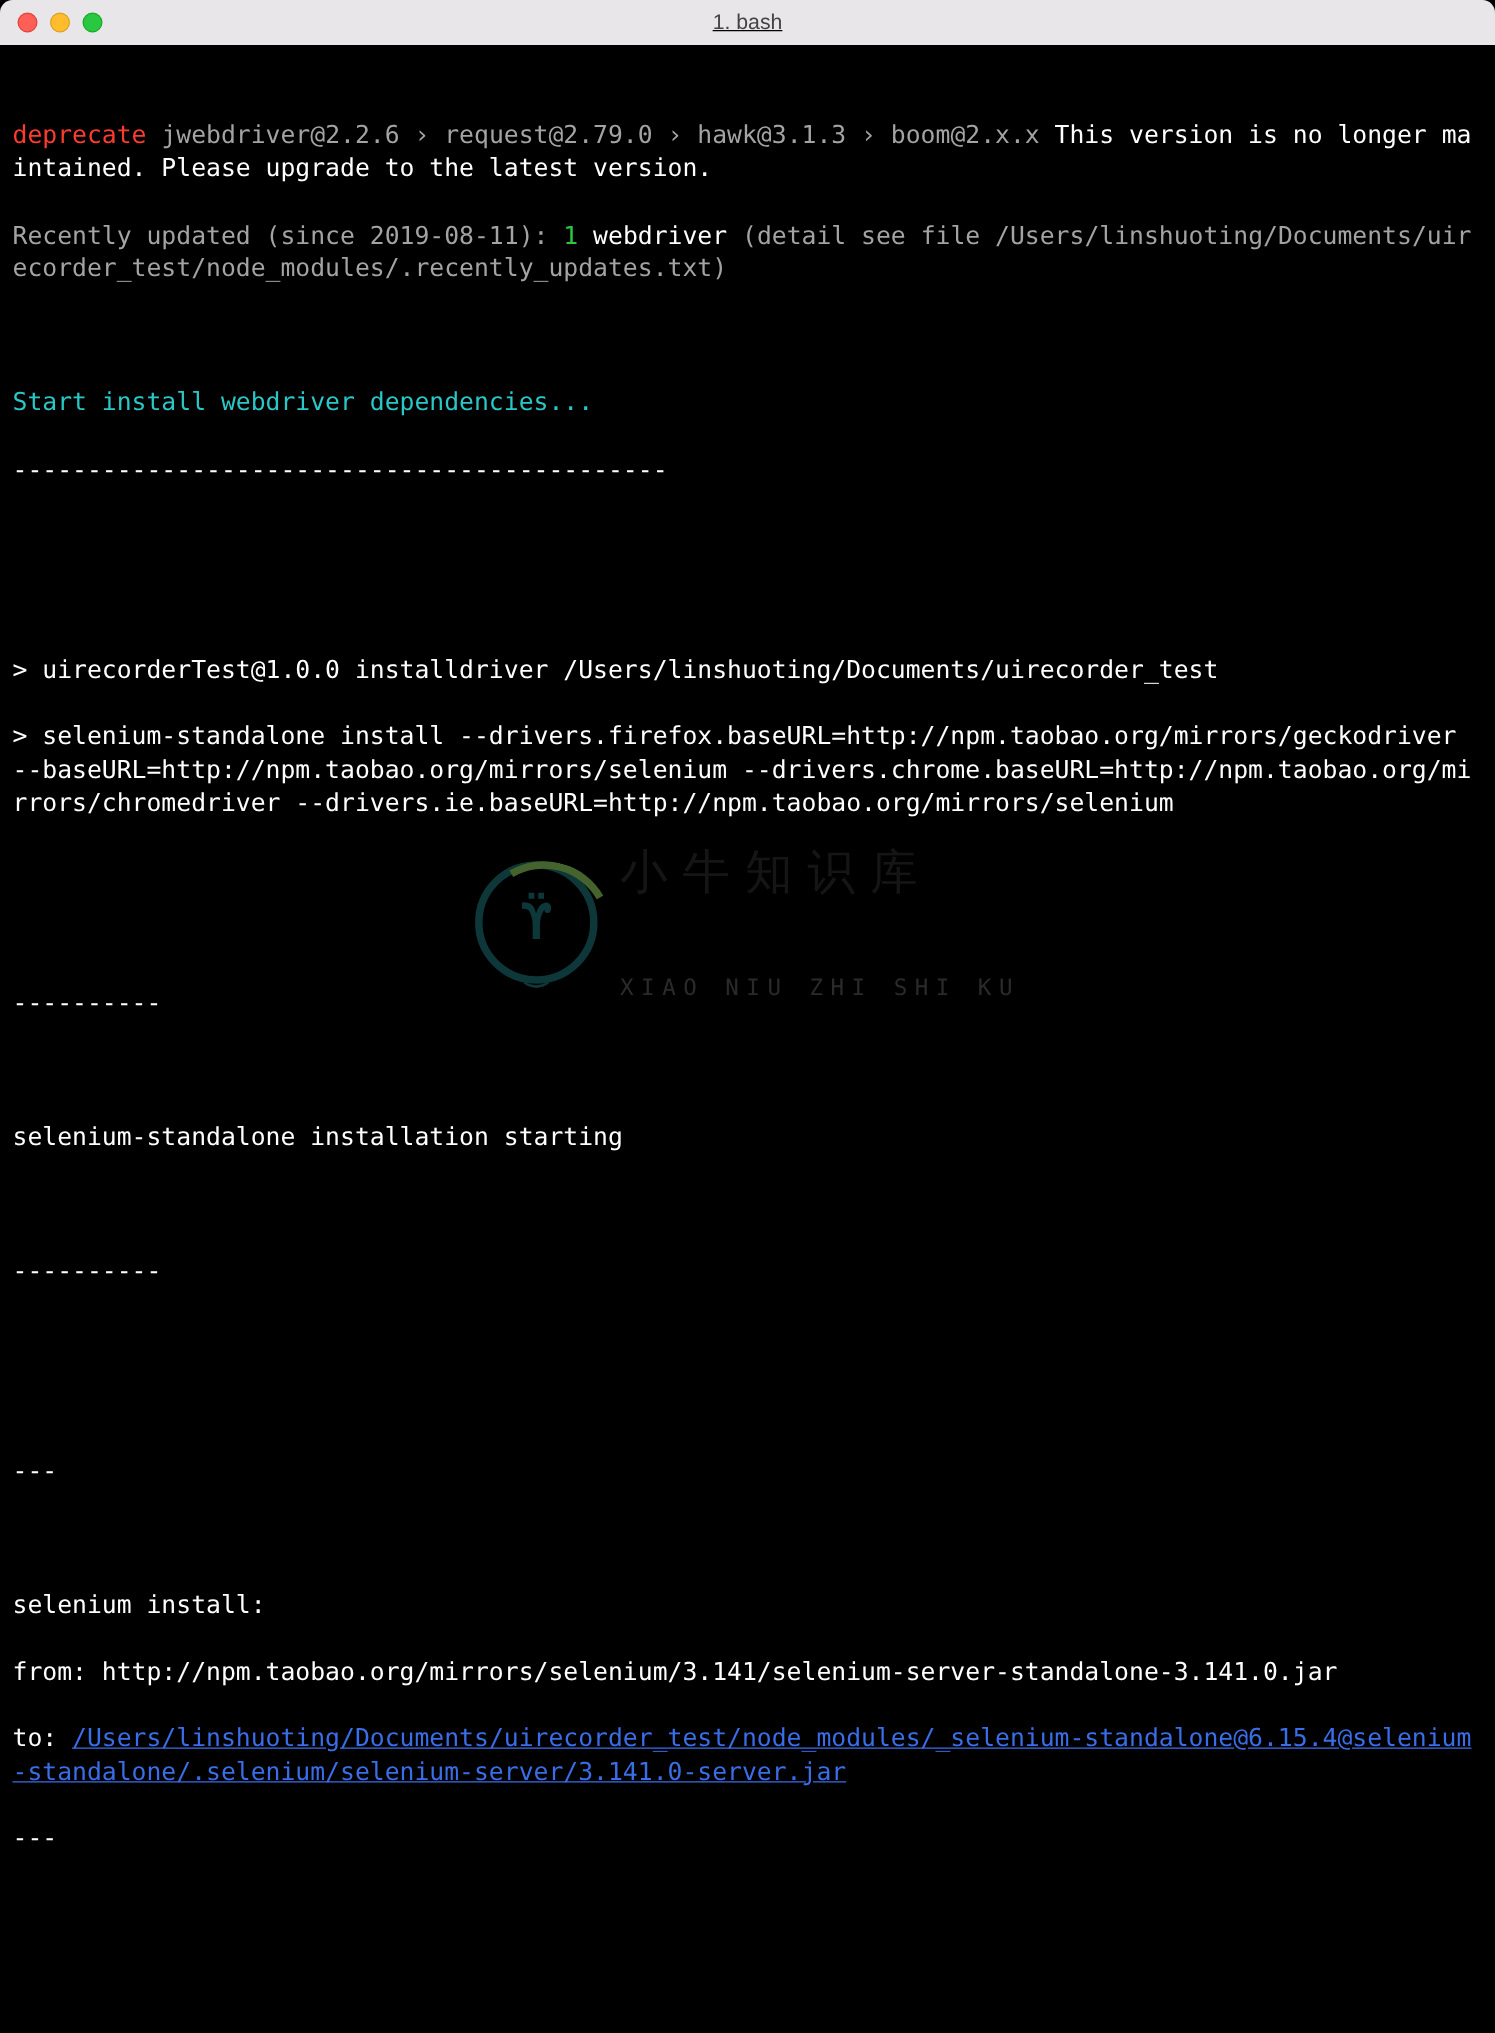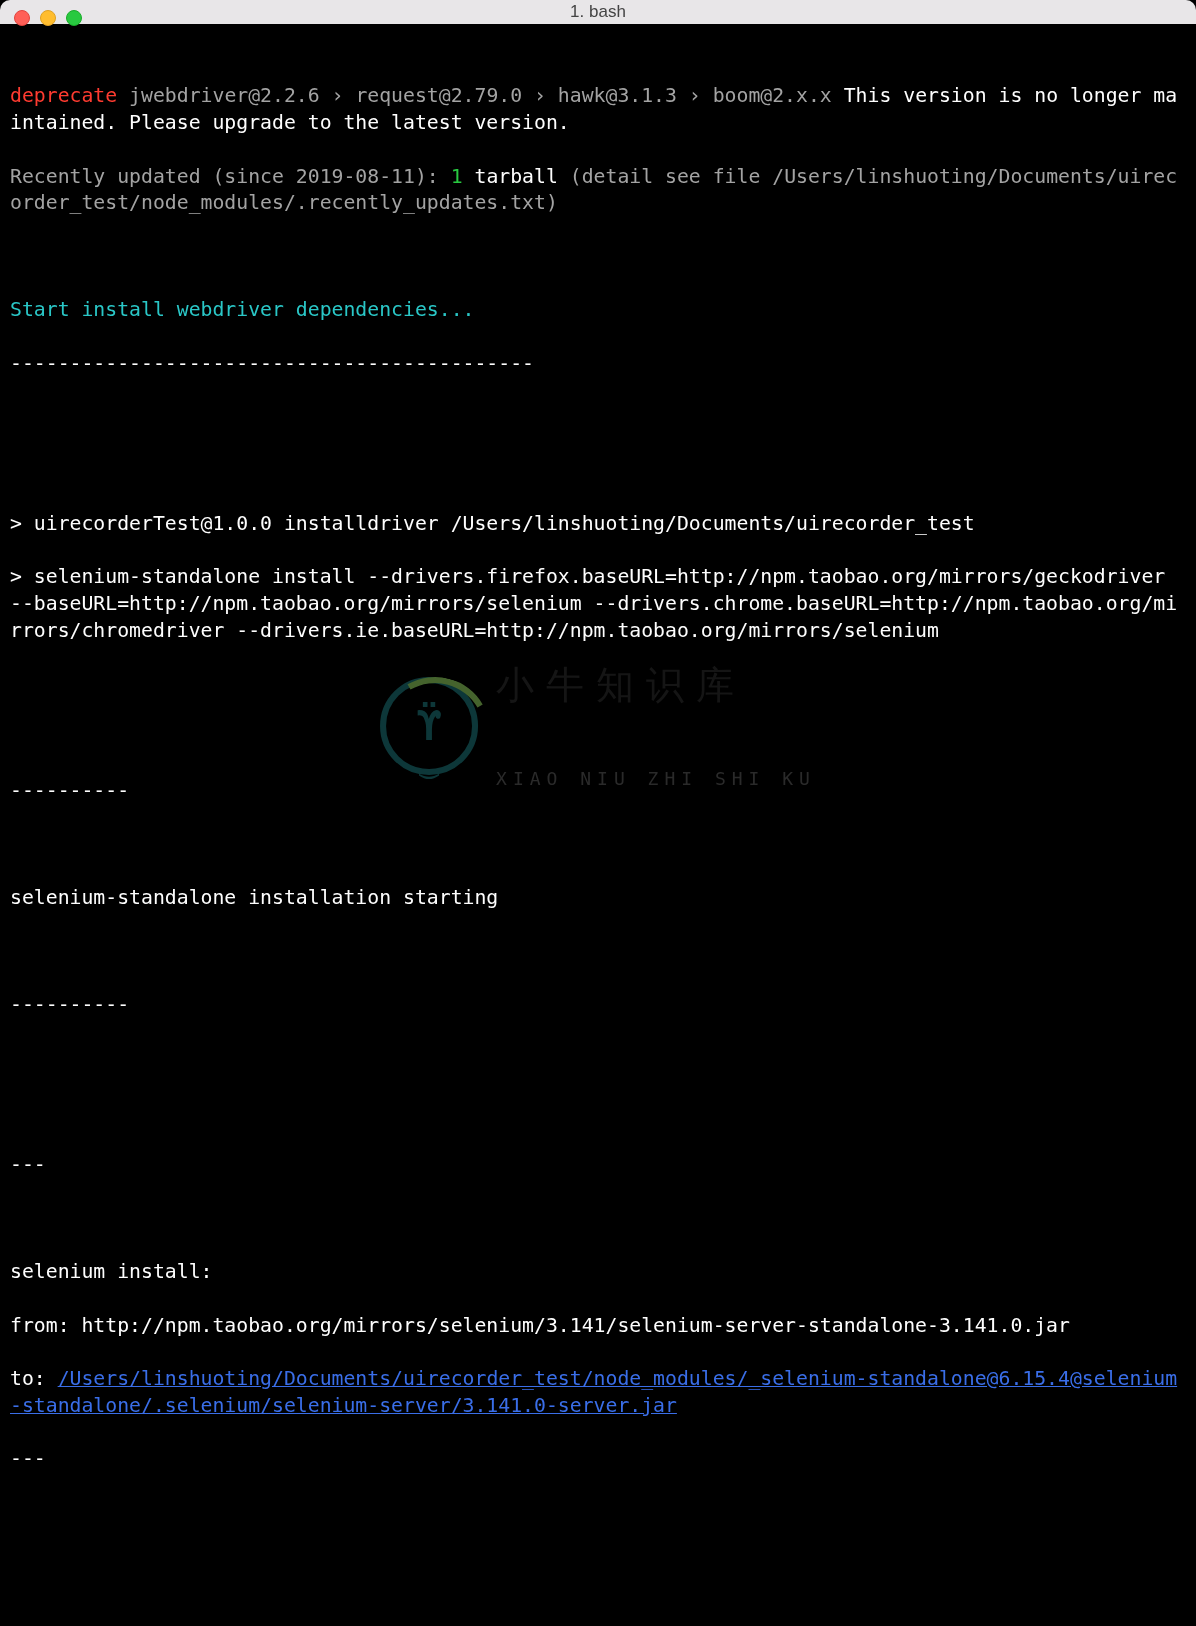--- a/index.html
+++ b/index.html
@@ -10,25 +10,26 @@
       font-size: 19.8px;
       line-height: 1.35;
     }
     .window {
       border-radius: 10px;
       overflow: hidden;
       background: #000;
     }
     .titlebar {
       background: #e8e6e8;
-      height: 24px;
+      height: 36px;
       position: relative;
       display: flex;
       align-items: center;
       justify-content: center;
+      text-decoration: underline;
     }
     .traffic-lights {
       position: absolute;
       left: 14px;
       top: 10px;
       display: flex;
       gap: 10px;
     }
     .traffic-lights span {
       display: inline-block;
@@ -116,21 +117,21 @@
       <div class="wm-circle">
         <span class="wm-bull">ϔ</span>
         <span class="wm-hand">‿</span>
       </div>
       <div class="wm-text">
         <div class="wm-cn">小牛知识库</div>
         <div class="wm-en">XIAO NIU ZHI SHI KU</div>
       </div>
     </div>
 <span class="line"><span class="c-red">deprecate</span> <span class="c-grey">jwebdriver@2.2.6 › request@2.79.0 › hawk@3.1.3 › boom@2.x.x </span><span class="c-white">This version is no longer maintained. Please upgrade to the latest version.</span></span>
-<span class="line"><span class="c-grey">Recently updated (since 2019-08-11): </span><span class="c-green">1</span><span class="c-white"> tarball </span><span class="c-grey">(detail see file /Users/linshuoting/Documents/uirecorder_test/node_modules/.recently_updates.txt)</span></span>
+<span class="line"><span class="c-grey">Recently updated (since 2019-08-11): </span><span class="c-green">1</span><span class="c-white"> webdriver </span><span class="c-grey">(detail see file /Users/linshuoting/Documents/uirecorder_test/node_modules/.recently_updates.txt)</span></span>
 <span class="line"> </span>
 <span class="line c-cyan">Start install webdriver dependencies...</span>
 <span class="line c-white">--------------------------------------------</span>
 <span class="line"> </span>
 <span class="line"> </span>
 <span class="line c-white">&gt; uirecorderTest@1.0.0 installdriver /Users/linshuoting/Documents/uirecorder_test</span>
 <span class="line c-white">&gt; selenium-standalone install --drivers.firefox.baseURL=http://npm.taobao.org/mirrors/geckodriver --baseURL=http://npm.taobao.org/mirrors/selenium --drivers.chrome.baseURL=http://npm.taobao.org/mirrors/chromedriver --drivers.ie.baseURL=http://npm.taobao.org/mirrors/selenium</span>
 <span class="line"> </span>
 <span class="line"> </span>
 <span class="line c-white">----------</span>

